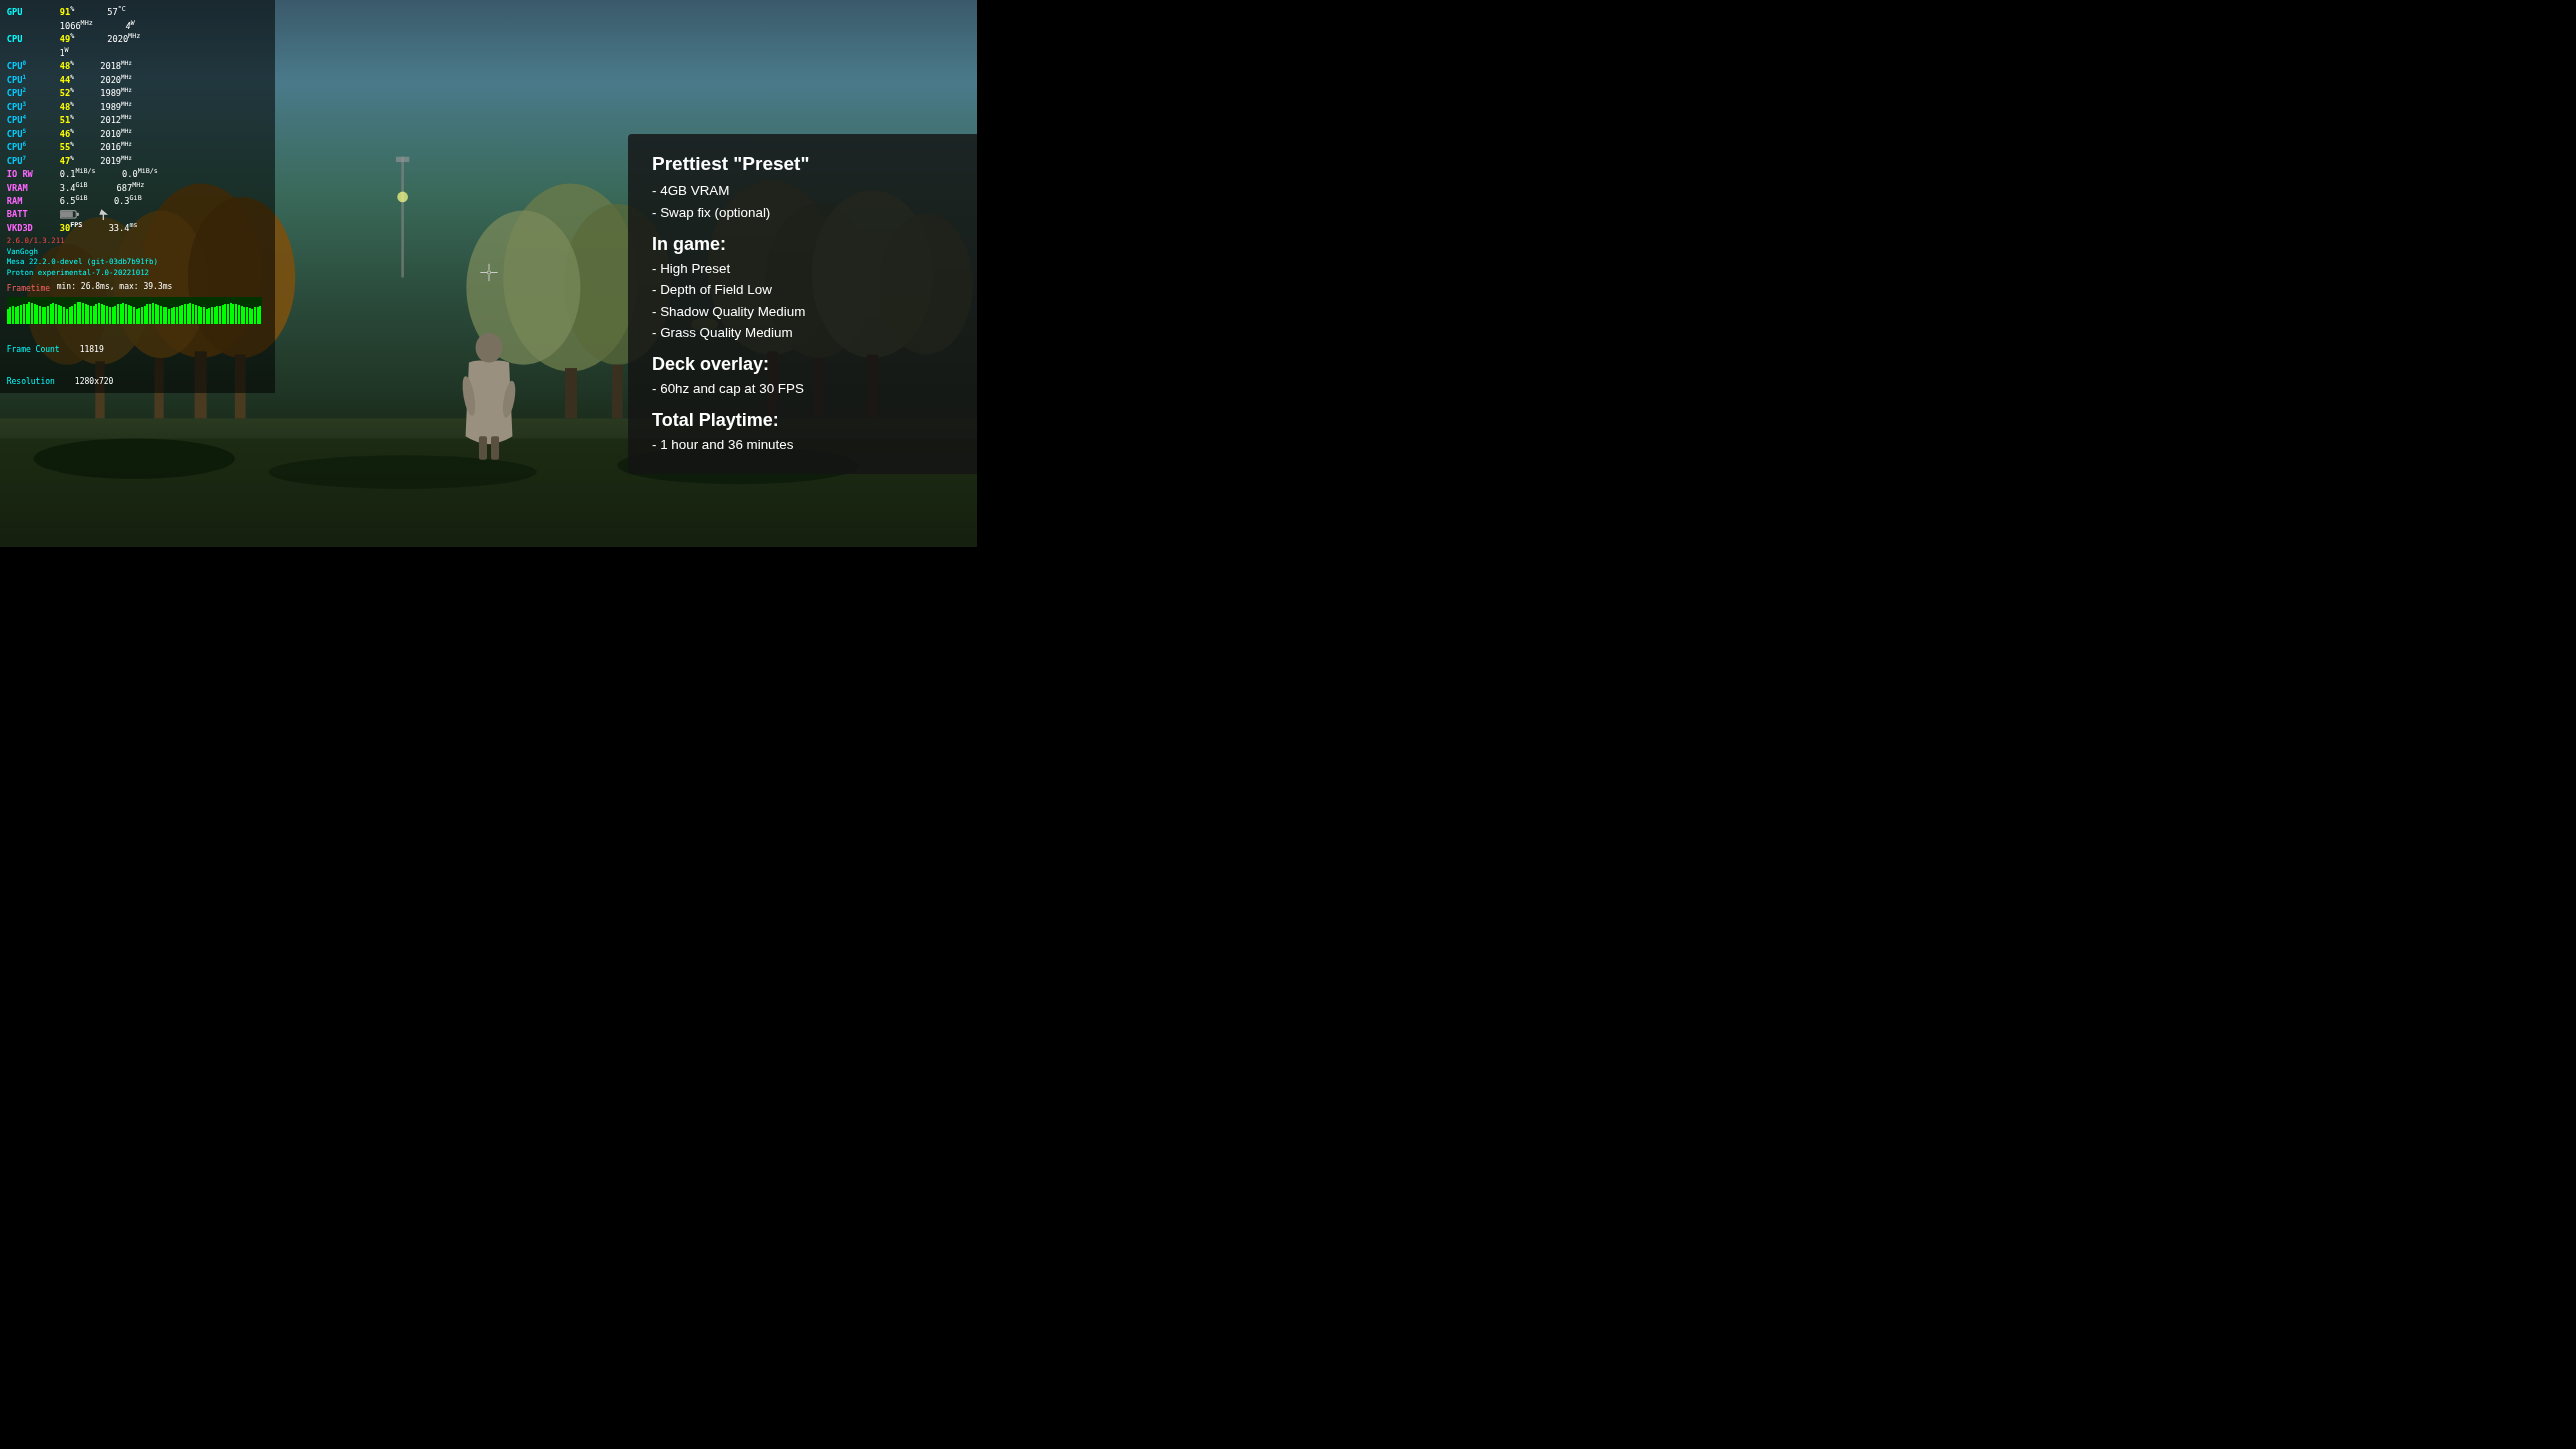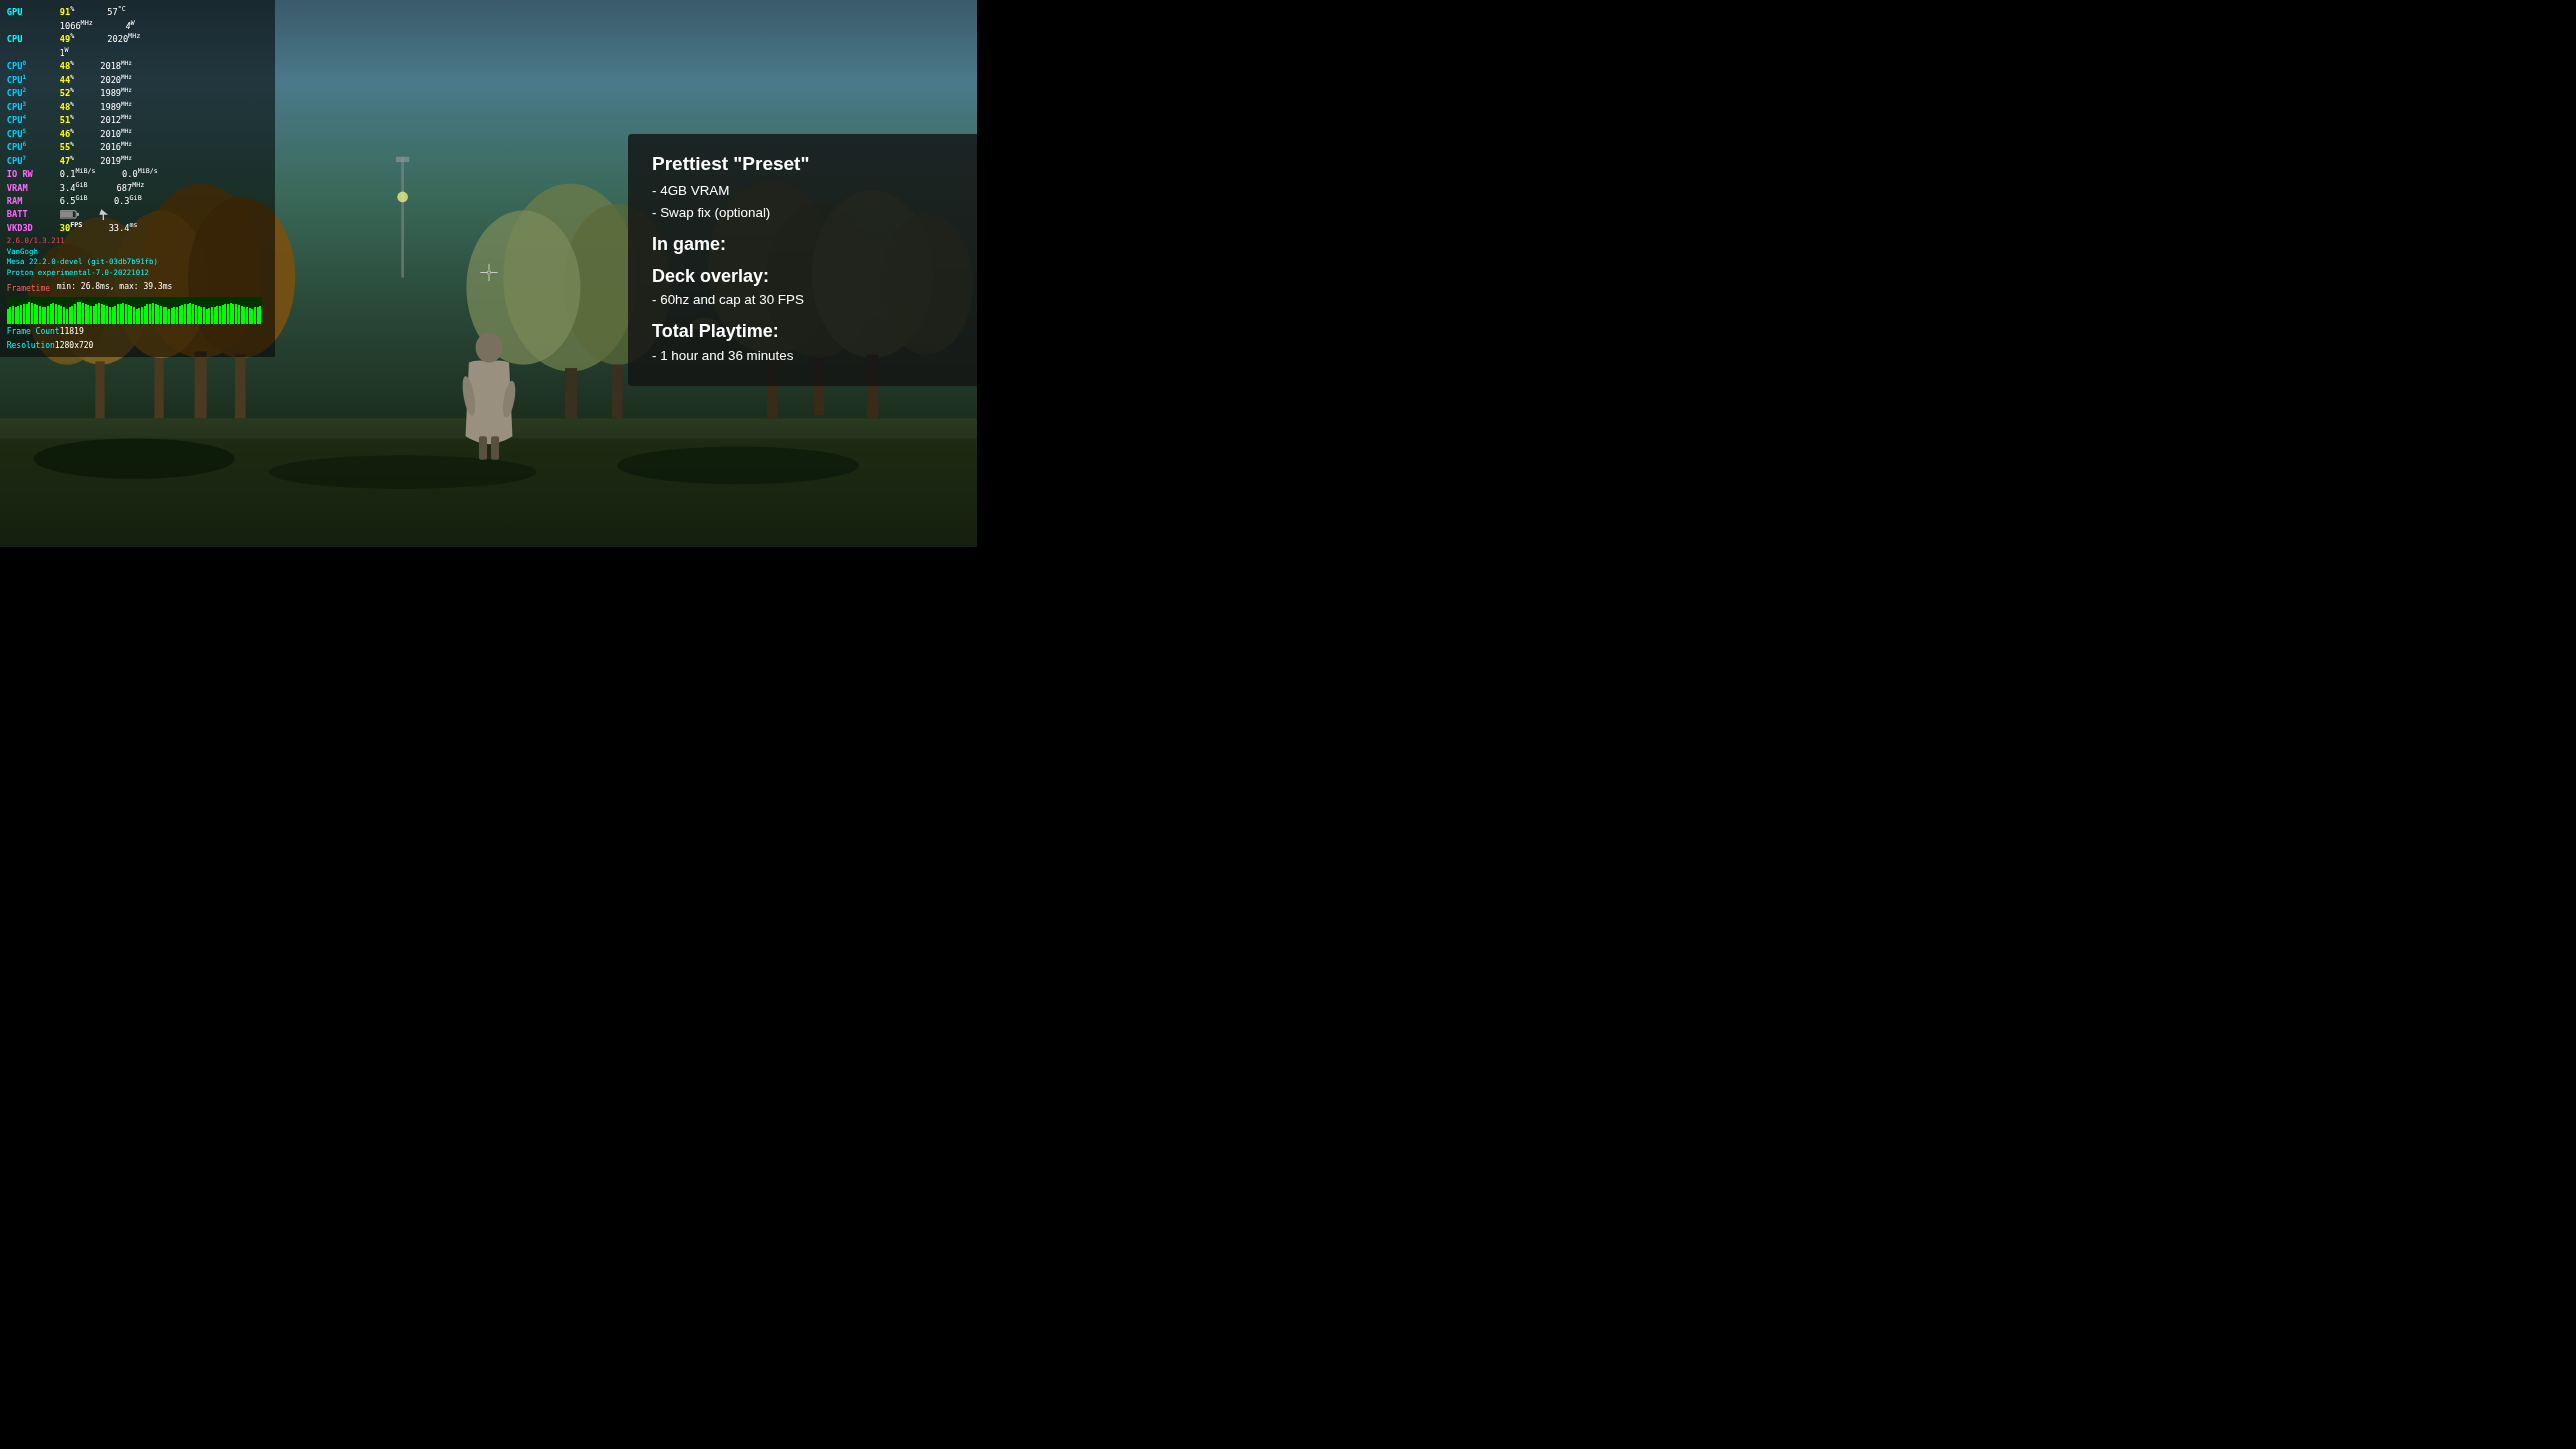--- a/index.html
+++ b/index.html
@@ -96,22 +96,22 @@
     .info-row {
       color: #ff4444;
       font-size: 7.4px;
       margin-top: 1.3px;
     }
 
     .info-cyan { color: #00ffff; font-size: 7.4px; }
 
     .frame-count-row {
       display: flex;
-      gap: 0;
-      margin-top: 2px;
+      gap: 20px;
+      margin-top: 20px;
     }
     .fc-label { color: #00ffff; font-size: 8px; }
     .fc-val { color: #ffffff; font-size: 8px; }
 
     
     #info-panel {
       position: absolute;
       top: 134px;
       right: 0;
       width: 349px;
@@ -531,20 +531,26 @@
 
 <div id="info-panel">
   <div class="info-heading">Prettiest "Preset"</div>
 
   <div id="bullets-top">
       <div class="info-item">- 4GB VRAM</div>
       <div class="info-item">- Swap fix (optional)</div>
     </div>
 
   <div class="info-subheading">In game:</div>
+  <div id="bullets-ingame">
+      <div class="info-item">- High Preset</div>
+      <div class="info-item">- Depth of Field Low</div>
+      <div class="info-item">- Shadow Quality Medium</div>
+      <div class="info-item">- Grass Quality Medium</div>
+    </div>
 
   <div class="info-subheading">Deck overlay:</div>
   <div id="bullets-deck">
       <div class="info-item">- 60hz and cap at 30 FPS</div>
     </div>
 
   <div class="info-subheading">Total Playtime:</div>
   <div id="bullets-playtime">
       <div class="info-item">- 1 hour and 36 minutes</div>
     </div>

